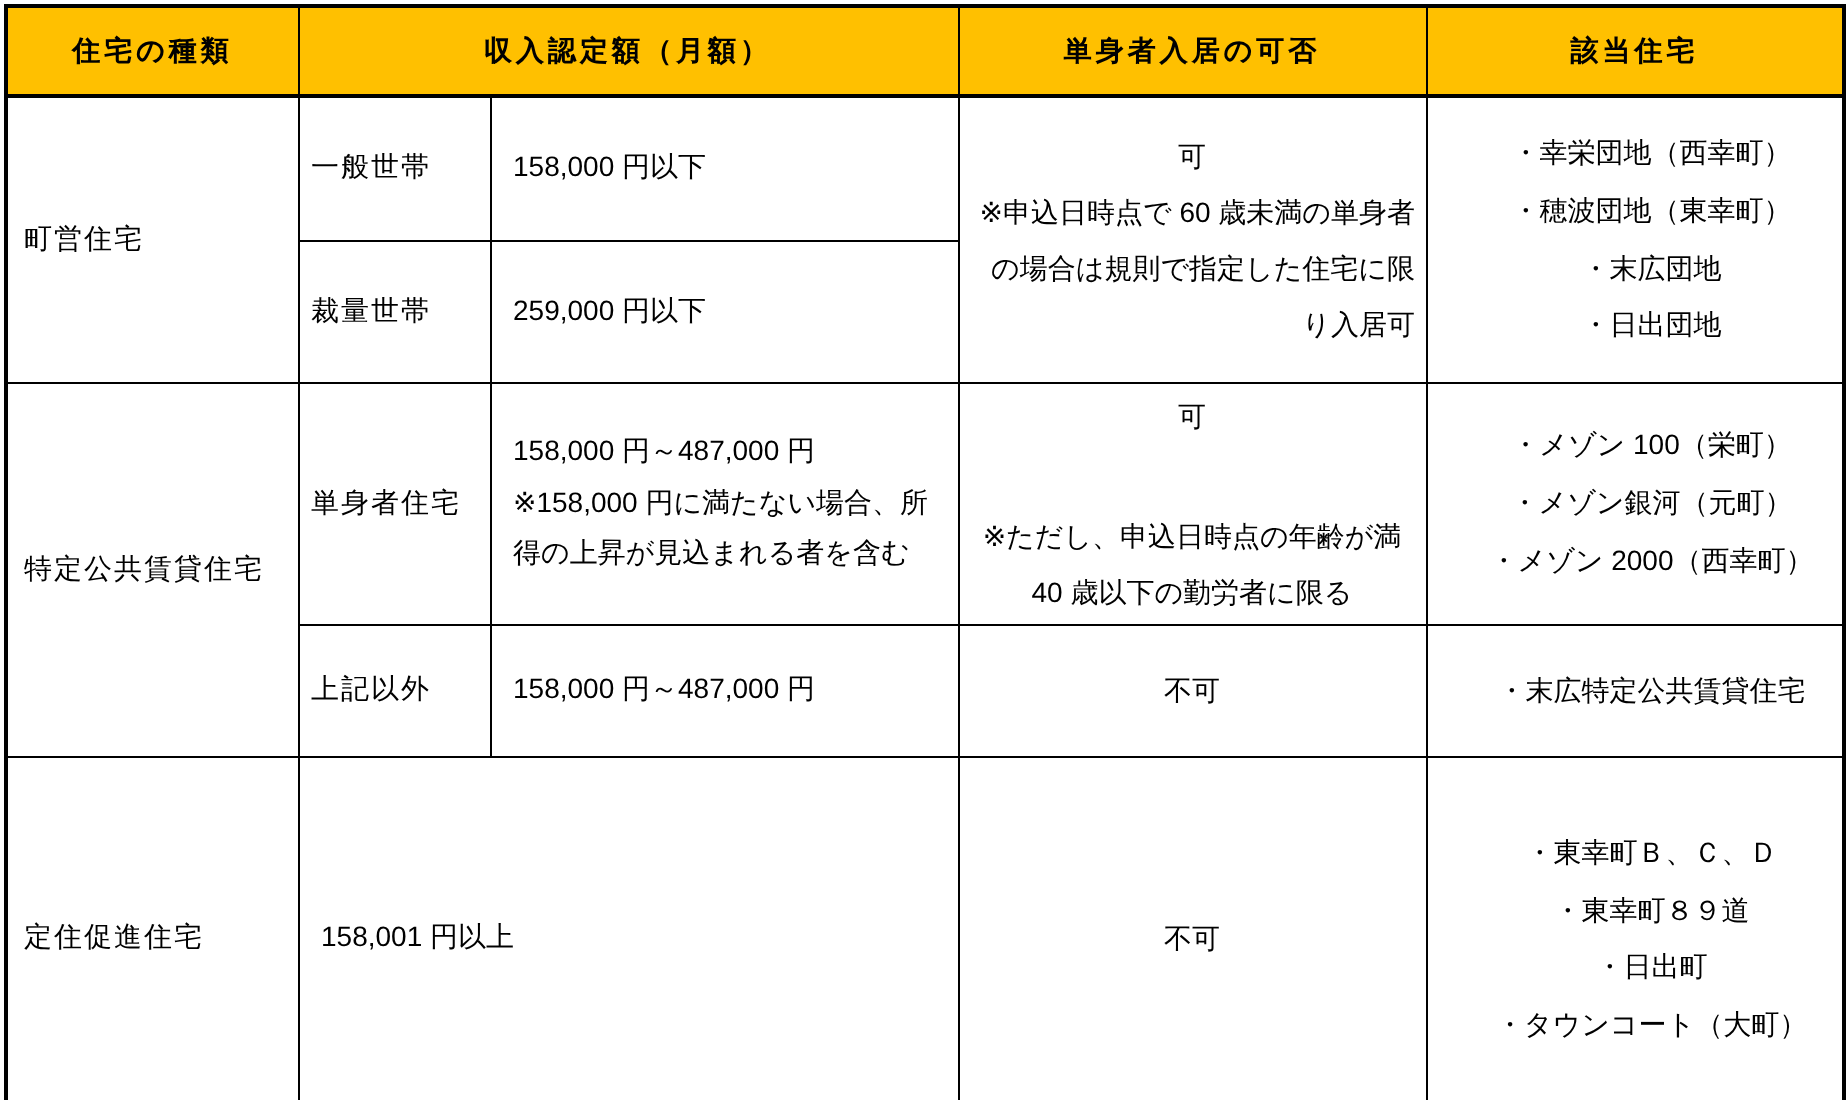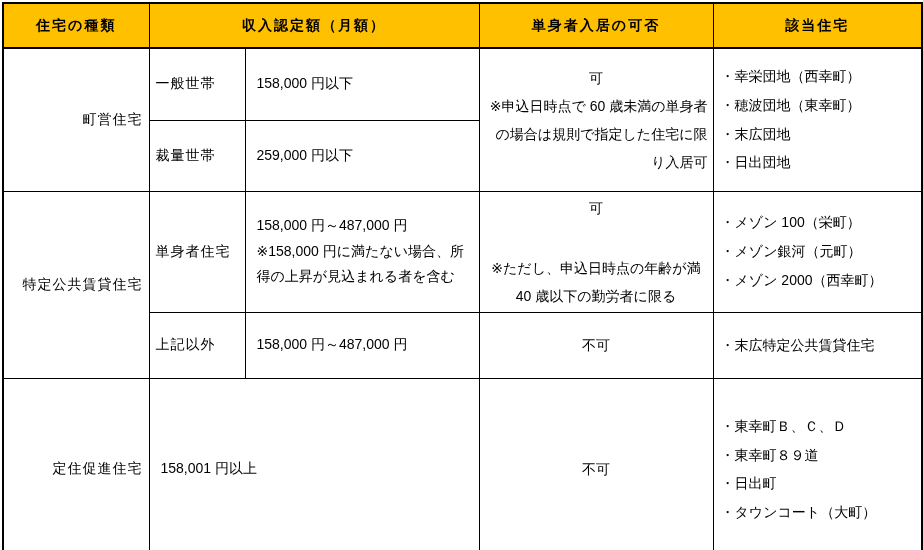--- a/index.html
+++ b/index.html
@@ -46,43 +46,43 @@
     border-bottom: 2px solid #000000;
   }
   tr.header-row   { height: 45px; }
   tr.row-1        { height: 72px; }
   tr.row-2        { height: 71px; }
   tr.row-3        { height: 105px; }
   tr.row-4        { height: 66px; }
   tr.row-5        { height: 183px; }
 
   td.type-cell {
-    text-align: right;
+    text-align: left;
     padding-left: 8px;
     letter-spacing: 1px;
   }
   td.sub-cell {
     text-align: left;
     letter-spacing: 1px;
   }
   td.amount-cell {
     text-align: left;
     padding-left: 11px;
     line-height: 1.85;
   }
   td.status-cell {
     text-align: center;
     padding: 2px 5px;
     line-height: 2.0;
   }
   td.status-cell .note-left  { text-align: right; }
   td.status-cell .note-center{ text-align: center; margin-top: 32px; }
   td.list-cell {
-    text-align: left;
-    padding-left: 7px;
+    text-align: center;
+    padding-left: 23px;
     line-height: 2.05;
   }
 </style>
 </head>
 <body>
 
 <div class="page">
   <table class="housing">
     <colgroup>
       <col class="c1">

